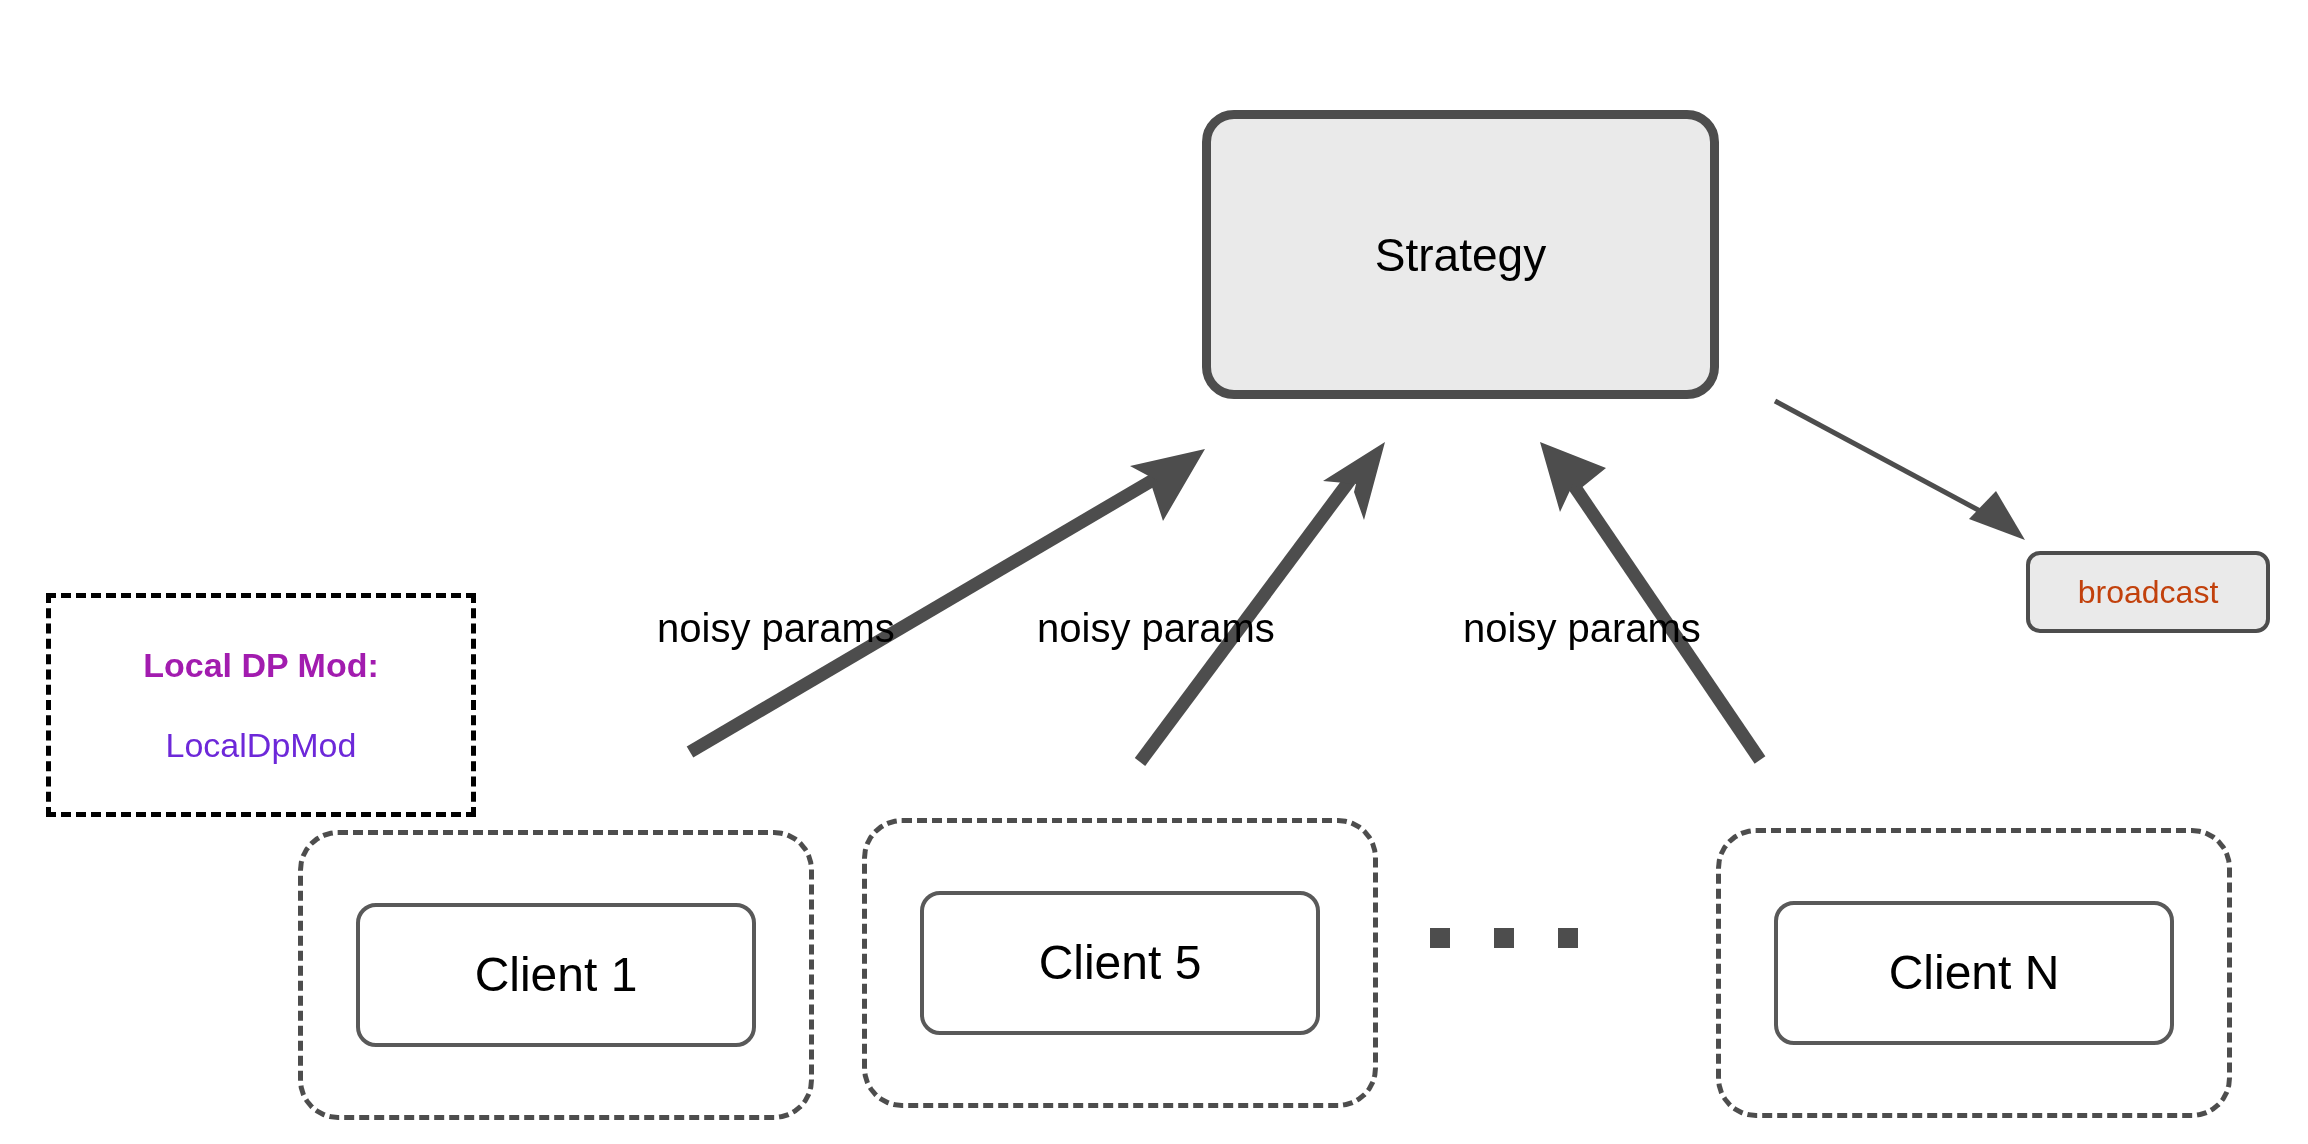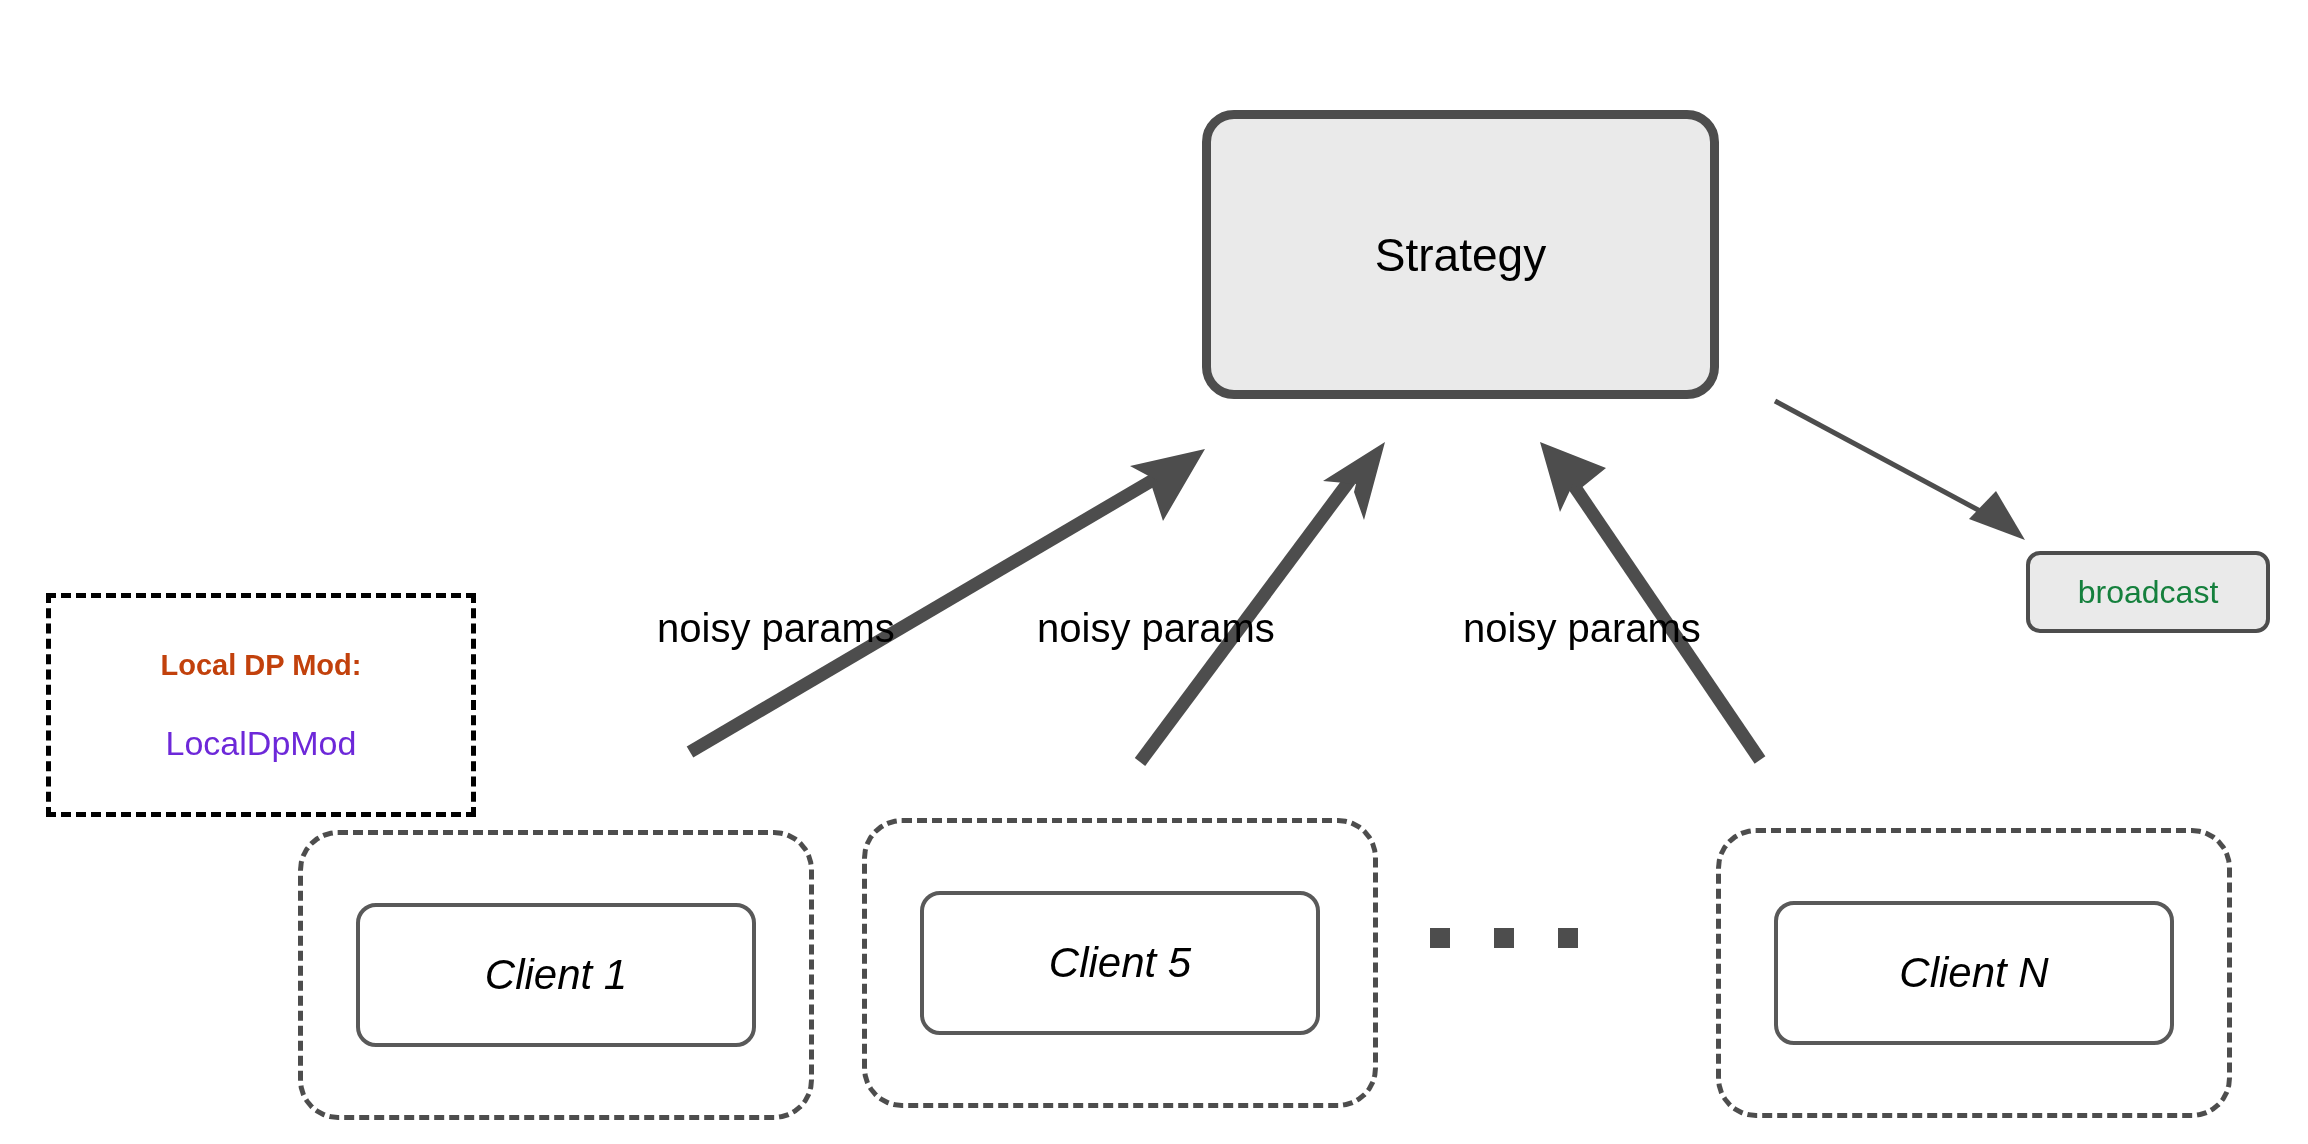--- a/index.html
+++ b/index.html
@@ -50,43 +50,43 @@
     background: #eaeaea;
     border: 4px solid #4d4d4d;
     border-radius: 14px;
     box-sizing: border-box;
     display: flex;
     align-items: center;
     justify-content: center;
   }
   .broadcast-label {
     font-size: 32px;
-    color: #15803d;
+    color: #c2410c;
     line-height: 1;
   }
 
   
   .localdp-box {
     position: absolute;
     left: 46px;
     top: 593px;
     width: 430px;
     height: 224px;
     border: 5px dashed #000000;
     background: #ffffff;
     box-sizing: border-box;
     display: flex;
     flex-direction: column;
     align-items: center;
     justify-content: center;
   }
   .localdp-title {
-    font-size: 29px;
+    font-size: 34px;
     font-weight: bold;
-    color: #c2410c;
+    color: #a21caf;
     line-height: 1;
     margin-bottom: 46px;
   }
   .localdp-value {
     font-size: 34px;
     color: #6d28d9;
     line-height: 1;
   }
 
   
@@ -105,24 +105,23 @@
     height: 144px;
     background: #ffffff;
     border: 4px solid #595959;
     border-radius: 20px;
     box-sizing: border-box;
     display: flex;
     align-items: center;
     justify-content: center;
   }
   .client-label {
-    font-size: 42px;
+    font-size: 48px;
     color: #000000;
     line-height: 1;
-    font-style: italic;
   }
 
   #client-group-1 { left: 298px;  top: 830px; width: 516px; height: 290px; }
   #client-group-2 { left: 862px;  top: 818px; width: 516px; height: 290px; }
   #client-group-n { left: 1716px; top: 828px; width: 516px; height: 290px; }
 
   
   .ellipsis-dots {
     position: absolute;
     left: 1430px;

